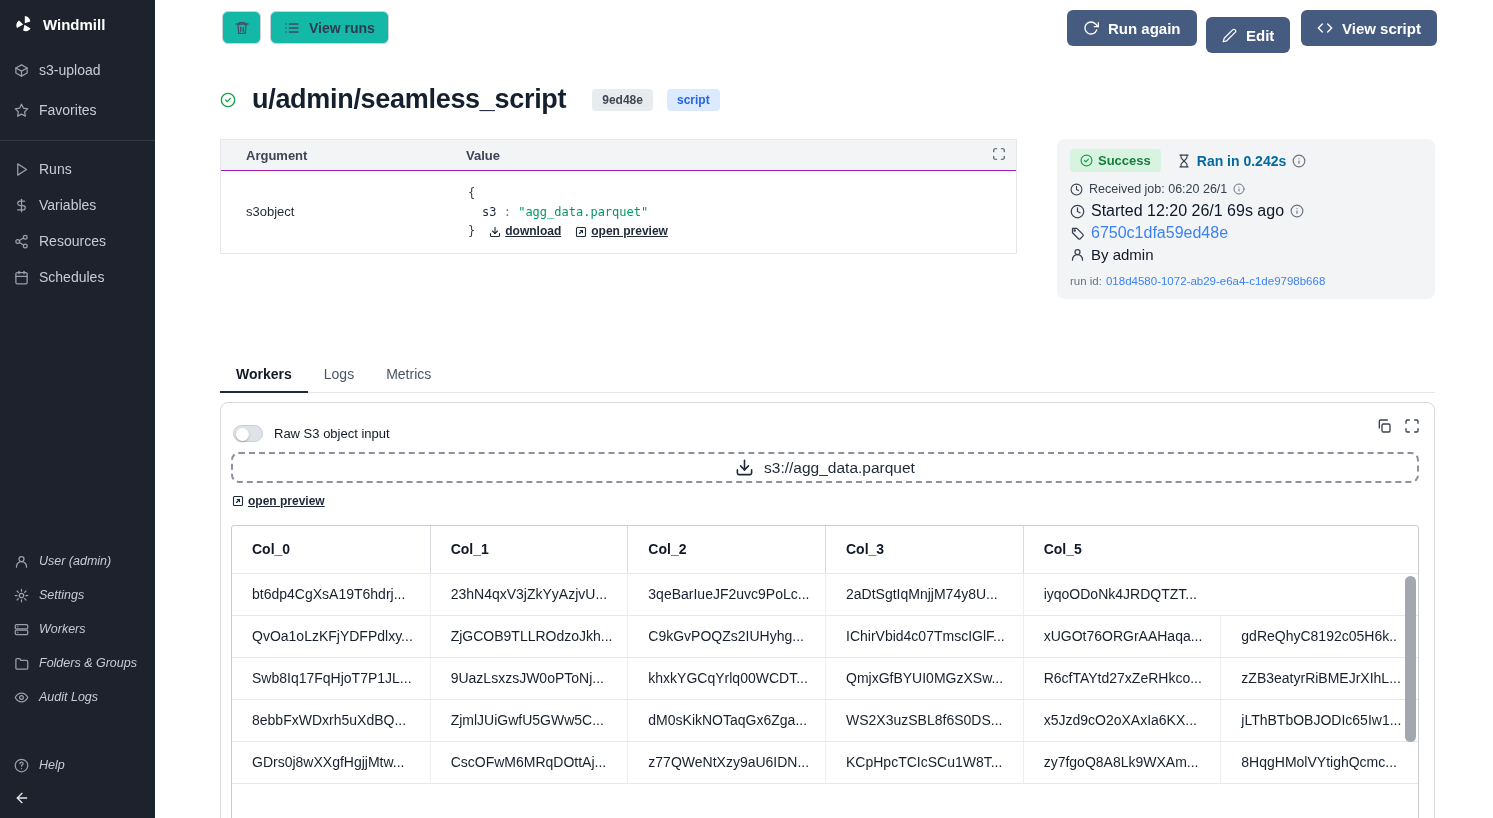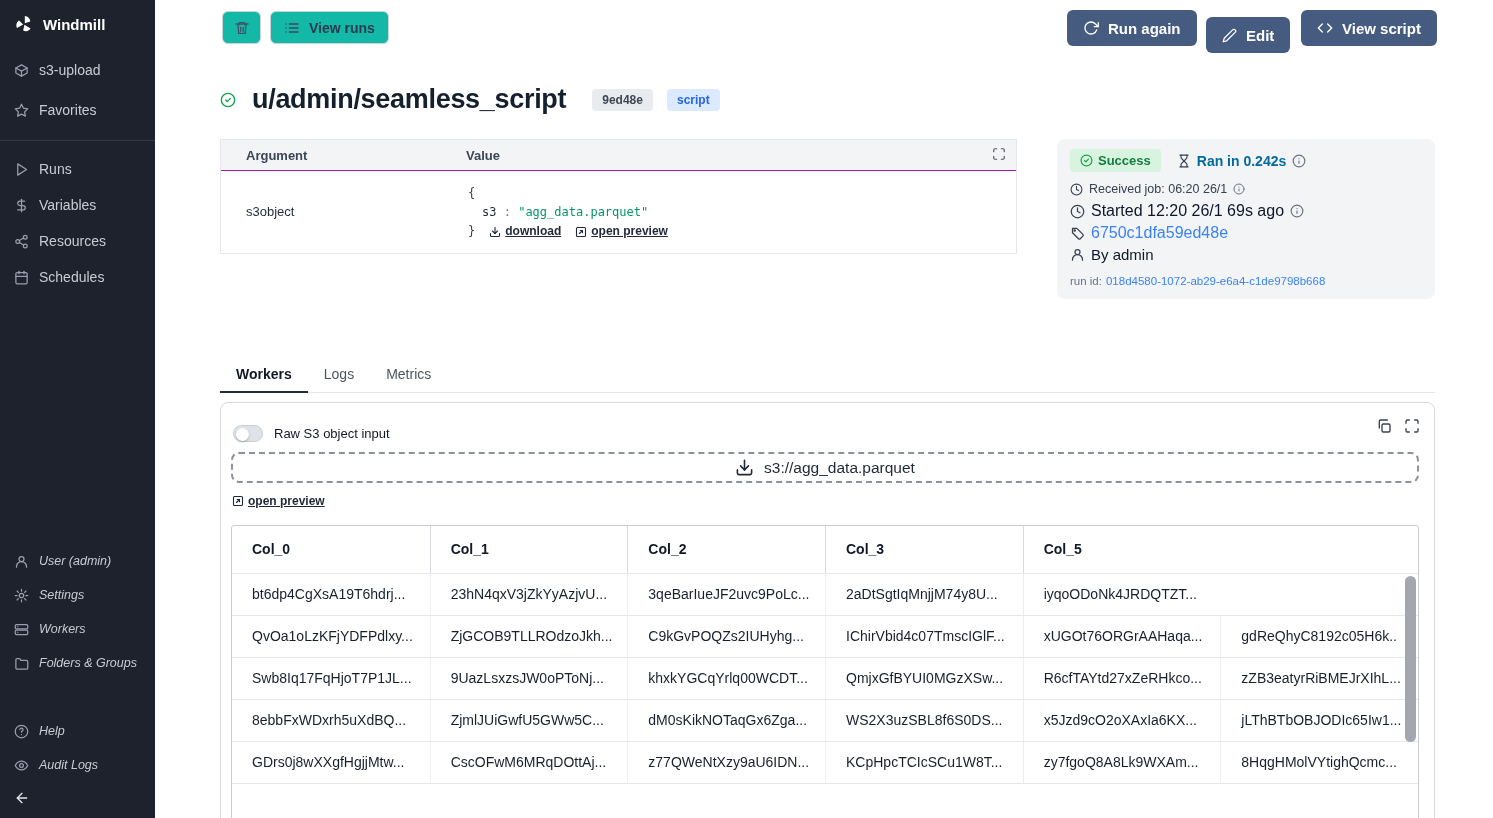--- a/index.html
+++ b/index.html
@@ -214,39 +214,39 @@
     <span>Workers</span>
   </div>
   <div class="side-item tiny">
     <span>
         <svg width="15" height="15" viewBox="0 0 24 24" fill="none" stroke-width="2" stroke-linecap="round" stroke-linejoin="round">
           <path d="M3 6a2 2 0 0 1 2-2h4l2 3h9a2 2 0 0 1 2 2v10a2 2 0 0 1-2 2H5a2 2 0 0 1-2-2V6z"></path>
         </svg>
       </span>
     <span>Folders &amp; Groups</span>
   </div>
+  <div class="side-item tiny">
+    <span>
+        <svg width="15" height="15" viewBox="0 0 24 24" fill="none" stroke-width="2" stroke-linecap="round" stroke-linejoin="round">
+          <path d="M2 12s3.5-7 10-7 10 7 10 7-3.5 7-10 7-10-7-10-7z"></path>
+          <circle cx="12" cy="12" r="3"></circle>
+        </svg>
+      </span>
+    <span>Audit Logs</span>
+  </div>
+
   <div class="side-item tiny side-help">
     <span>
         <svg width="15" height="15" viewBox="0 0 24 24" fill="none" stroke-width="2" stroke-linecap="round" stroke-linejoin="round">
           <circle cx="12" cy="12" r="10"></circle>
           <path d="M9.5 9a2.5 2.5 0 1 1 3.4 2.3c-.8.3-.9 1-.9 1.7"></path>
           <line x1="12" y1="17" x2="12.01" y2="17"></line>
         </svg>
       </span>
     <span>Help</span>
-  </div>
-
-  <div class="side-item tiny">
-    <span>
-        <svg width="15" height="15" viewBox="0 0 24 24" fill="none" stroke-width="2" stroke-linecap="round" stroke-linejoin="round">
-          <path d="M2 12s3.5-7 10-7 10 7 10 7-3.5 7-10 7-10-7-10-7z"></path>
-          <circle cx="12" cy="12" r="3"></circle>
-        </svg>
-      </span>
-    <span>Audit Logs</span>
   </div>
   <div class="side-back">
     <span><svg width="16" height="16" viewBox="0 0 24 24" fill="none" stroke-width="2" stroke-linecap="round" stroke-linejoin="round">
           <line x1="19" y1="12" x2="5" y2="12"></line>
           <polyline points="12 19 5 12 12 5"></polyline>
         </svg></span>
   </div>
 </aside>
 
 <main>

